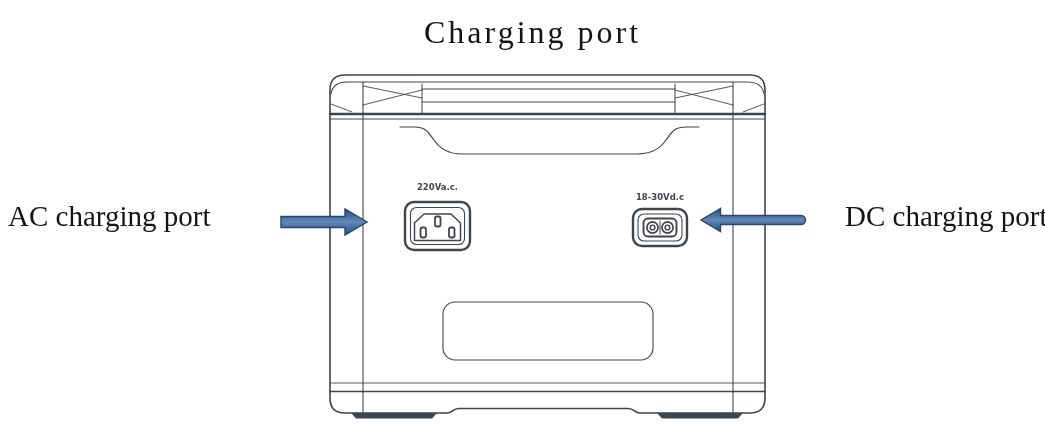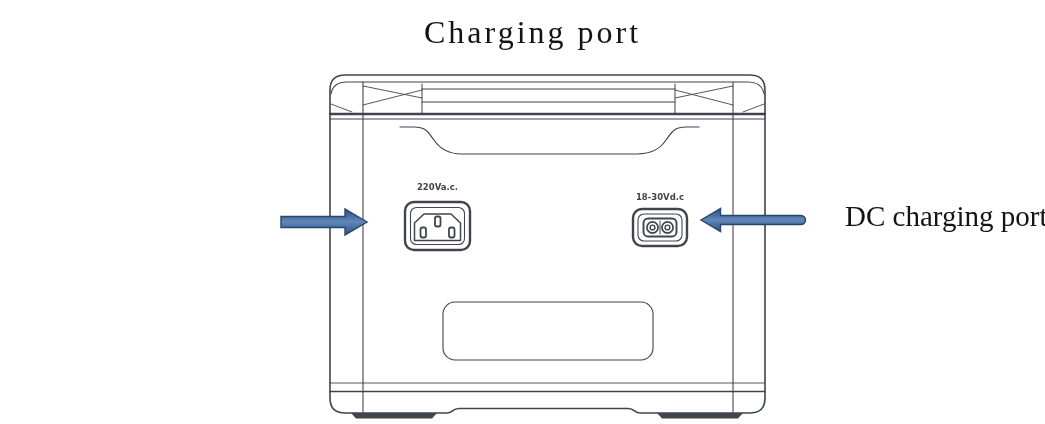--- a/index.html
+++ b/index.html
@@ -11,20 +11,21 @@
   #diagram-svg{position:absolute;left:0;top:0;}
   .port-label{font-family:"DejaVu Sans", sans-serif;font-weight:bold;font-size:8.5px;}
 </style>
 </head>
 <body>
 
 <div id="stage">
 
   <div class="callout title" style="left:424px;top:6px;margin-top:10px;">Charging port</div>
 
+  <div class="callout side-label" style="left:8px;top:202px;">AC charging port</div>
 
   <div class="callout side-label" style="left:845px;top:202px;">DC charging port</div>
 
   <svg id="diagram-svg" width="1045" height="424" viewBox="0 0 1045 424">
     <defs>
       <linearGradient id="arrowGrad" x1="0" y1="0" x2="0" y2="1">
         <stop offset="0" stop-color="#2e4d78"></stop>
         <stop offset="0.25" stop-color="#456b9e"></stop>
         <stop offset="0.5" stop-color="#6288ba"></stop>
         <stop offset="0.75" stop-color="#456b9e"></stop>

